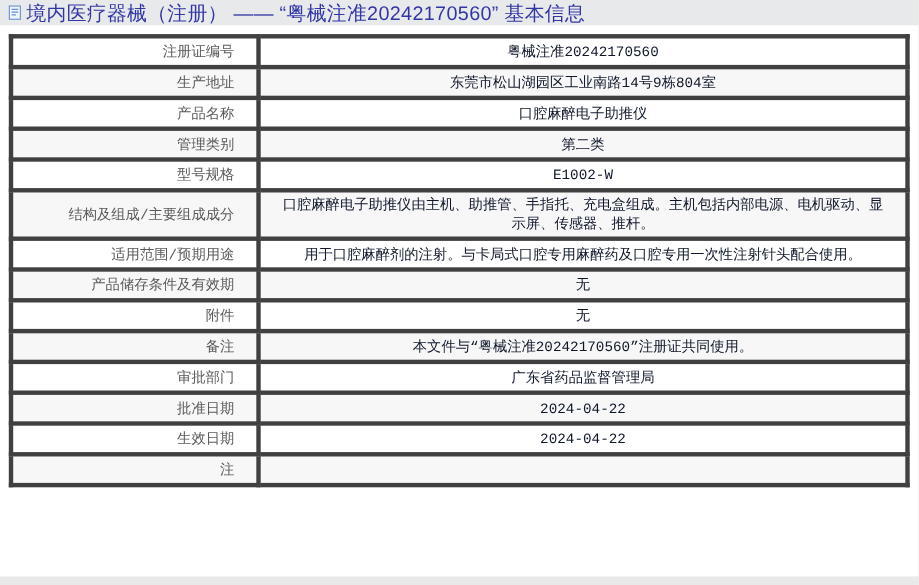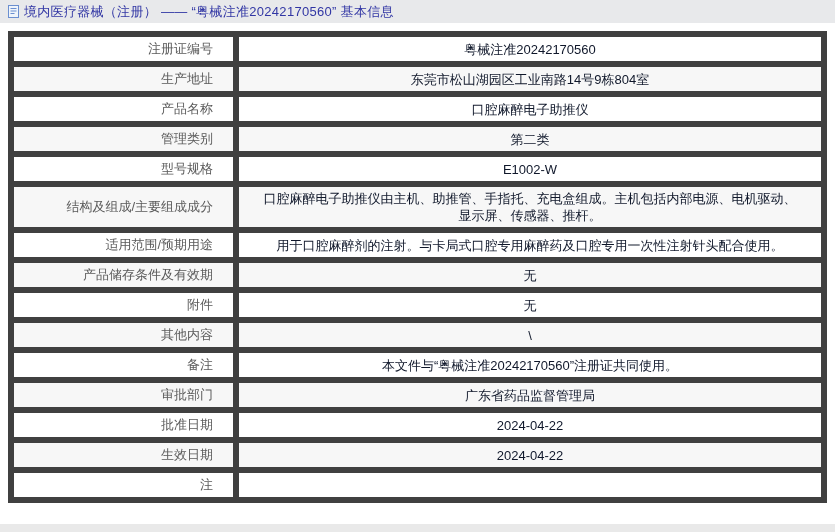--- a/index.html
+++ b/index.html
@@ -14,43 +14,44 @@
     height: 23px;
     background: var(--header-bg, #e8e9eb);
     display: flex;
     align-items: center;
     padding-left: 7px;
     flex: none;
   }
   .doc-icon { display: inline-flex; margin-right: 4px; }
   .page-title {
     color: var(--title, #3136a4);
-    font-size: 13px;
+    font-size: 18px;
     letter-spacing: 0.3px;
     white-space: nowrap;
   }
   .content {
     background: #ffffff;
     height: 501px;
     padding: 8px 8px 0 8px;
     flex: none;
   }
   table.info-table {
     width: 819px;
     border-collapse: collapse;
     border: 1px solid #c6c6c6;
     table-layout: fixed;
   }
   table.info-table td {
-    border: 6px solid #404040;
+    border: 4px solid #404040;
     font-size: 13px;
     height: 24px;
     padding: 3px 20px;
     vertical-align: middle;
     word-break: break-all;
+    font-family: Liberation Mono, monospace;
   }
   td.label-cell {
     width: 225px;
     text-align: right;
     color: #5a5a5a;
     white-space: nowrap;
     overflow: hidden;
   }
   td.value-cell {
     text-align: center;
@@ -112,24 +113,20 @@
   </tr>
           <tr>
     <td class="label-cell">产品储存条件及有效期</td>
     <td class="value-cell">无</td>
   </tr>
           <tr>
     <td class="label-cell">附件</td>
     <td class="value-cell">无</td>
   </tr>
           <tr>
-    <td class="label-cell">其他内容</td>
-    <td class="value-cell">\</td>
-  </tr>
-          <tr>
     <td class="label-cell">备注</td>
     <td class="value-cell">本文件与“粤械注准20242170560”注册证共同使用。</td>
   </tr>
           <tr>
     <td class="label-cell">审批部门</td>
     <td class="value-cell">广东省药品监督管理局</td>
   </tr>
           <tr>
     <td class="label-cell">批准日期</td>
     <td class="value-cell">2024-04-22</td>

